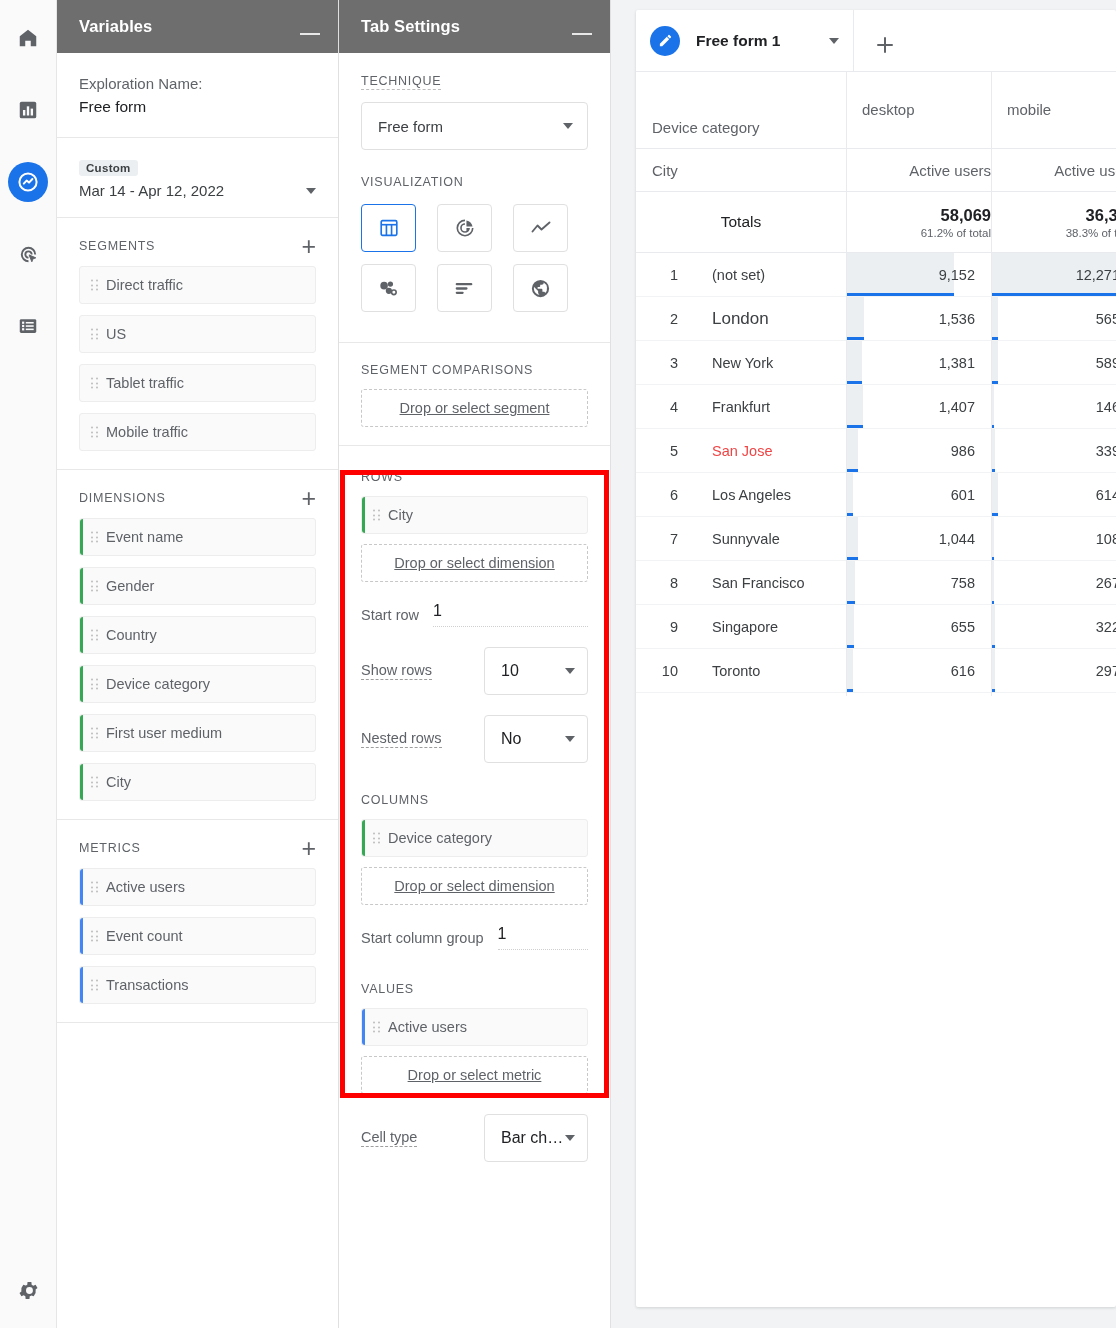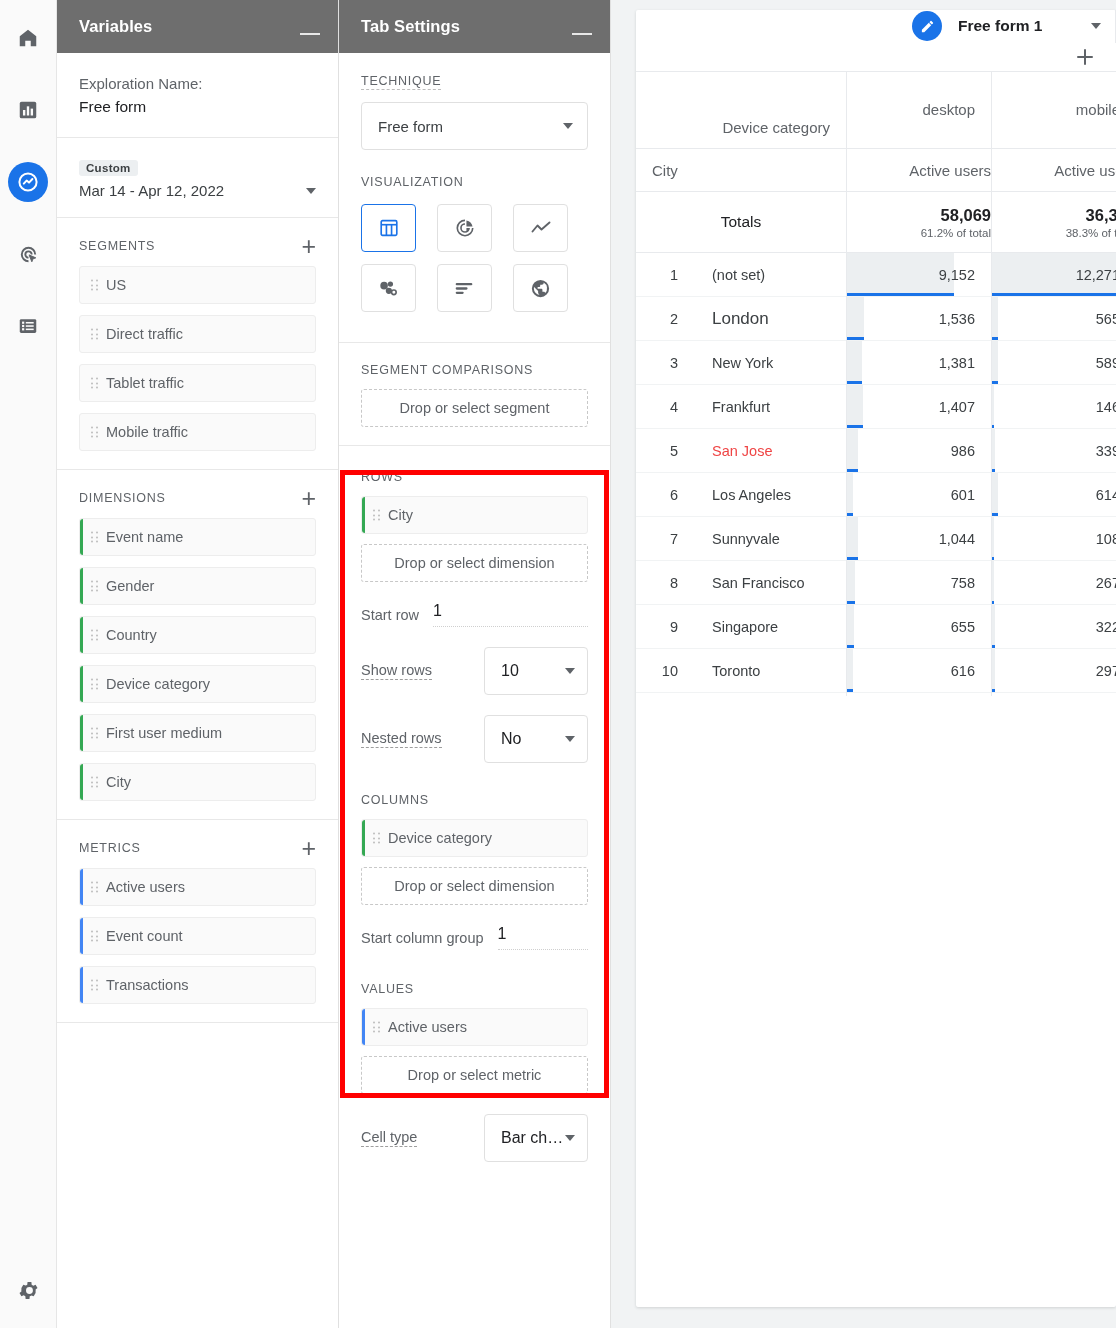--- a/index.html
+++ b/index.html
@@ -114,21 +114,21 @@
   .viz-btn {
     width: 55px; height: 48px; border: 1px solid #e0e0e0; border-radius: 4px;
     display:flex; align-items:center; justify-content:center; margin-bottom: 12px;
     color: #5f6368; cursor: pointer; background:#fff;
   }
   .viz-btn.selected { border: 1px solid #1a73e8; color: #1a73e8; }
 
   .dropzone {
     height: 38px; border: 1px dashed #c8c8c8; border-radius: 3px;
     display:flex; align-items:center; justify-content:center;
-    font-size: 14.5px; color: #5f6368; cursor: pointer; background:#fff;
+    font-size: 14.5px; color: #5f6368; cursor: pointer; background:#fff;text-decoration:underline;
   }
 
   .field-row { display:flex; align-items:center; margin-top: 20px; }
   .field-row .fl {
     font-size: 14.5px; color: #5f6368; flex: 0 0 auto;
   }
   .fl.dashed { border-bottom: 1px dashed #9e9e9e; padding-bottom: 1px; }
   .field-underline {
     flex: 1 1 auto; margin-left: 14px; border-bottom: 1px dotted #cfcfcf;
     font-size: 16px; color: #202124; padding-bottom: 6px;
@@ -146,21 +146,21 @@
 
   
   .canvas {
     position: absolute; left: 611px; top: 0; width: 505px; height: 1328px;
     background: #f1f3f4;
   }
   .card {
     position: absolute; left: 25px; top: 10px; width: 480px; height: 1297px;
     background: #fff; box-shadow: 0 1px 3px rgba(60,64,67,.18); border-radius: 2px;
   }
-  .tabbar { display:flex; height: 61px; align-items: flex-end; flex-direction: column; }
+  .tabbar { display:flex; height: 61px; align-items: flex-end; }
   .tab-active {
     display:flex; align-items:center; height: 61px; padding: 0 14px 0 14px;
     border-right: 1px solid #e8eaed; min-width: 218px; cursor: pointer;
   }
   .pencil {
     width: 30px; height: 30px; border-radius: 50%; background: #1a73e8; color:#fff;
     display:flex; align-items:center; justify-content:center; flex: 0 0 auto;
   }
   .tab-title { font-size: 15.5px; color: #202124; font-weight: bold; margin-left: 16px; }
   .tab-caret { margin-left: auto; }
@@ -169,21 +169,21 @@
     color: #5f6368; cursor: pointer;
   }
 
   table.gtab { border-collapse: collapse; width: 100%; table-layout: fixed; }
   table.gtab td, table.gtab th { padding: 0; font-weight: normal; }
   .col-city { width: 210px; }
   .col-val { width: 145px; }
 
   .hdr-group {
     height: 73px; border-top: 1px solid #e8eaed; border-bottom: 1px solid #e8eaed;
-    vertical-align: bottom; text-align: right;
+    vertical-align: bottom; text-align: left;
   }
   .hdr-group .grp-name {
     font-size: 15px; color: #5f6368; padding: 0 16px 30px 16px; display:block;
   }
   .hdr-group .dim-name {
     font-size: 15px; color: #5f6368; padding: 0 16px 12px 16px; display:block;
   }
   .hdr-metric {
     height: 43px; border-bottom: 1px solid #e8eaed;
     font-size: 15px; color: #5f6368; text-align: right; padding: 0 16px;
@@ -291,32 +291,32 @@
       <div id="segments-list">
           <div class="chip">
             <span class="grip">
               <i style="left: 0px; top: 0px;"></i>
               <i style="left: 5px; top: 0px;"></i>
               <i style="left: 0px; top: 4.5px;"></i>
               <i style="left: 5px; top: 4.5px;"></i>
               <i style="left: 0px; top: 9px;"></i>
               <i style="left: 5px; top: 9px;"></i>
             </span>
+            <span class="chip-label">Direct traffic</span>
+          </div>
+          <div class="chip">
+            <span class="grip">
+              <i style="left: 0px; top: 0px;"></i>
+              <i style="left: 5px; top: 0px;"></i>
+              <i style="left: 0px; top: 4.5px;"></i>
+              <i style="left: 5px; top: 4.5px;"></i>
+              <i style="left: 0px; top: 9px;"></i>
+              <i style="left: 5px; top: 9px;"></i>
+            </span>
             <span class="chip-label">US</span>
-          </div>
-          <div class="chip">
-            <span class="grip">
-              <i style="left: 0px; top: 0px;"></i>
-              <i style="left: 5px; top: 0px;"></i>
-              <i style="left: 0px; top: 4.5px;"></i>
-              <i style="left: 5px; top: 4.5px;"></i>
-              <i style="left: 0px; top: 9px;"></i>
-              <i style="left: 5px; top: 9px;"></i>
-            </span>
-            <span class="chip-label">Direct traffic</span>
           </div>
           <div class="chip">
             <span class="grip">
               <i style="left: 0px; top: 0px;"></i>
               <i style="left: 5px; top: 0px;"></i>
               <i style="left: 0px; top: 4.5px;"></i>
               <i style="left: 5px; top: 4.5px;"></i>
               <i style="left: 0px; top: 9px;"></i>
               <i style="left: 5px; top: 9px;"></i>
             </span>

